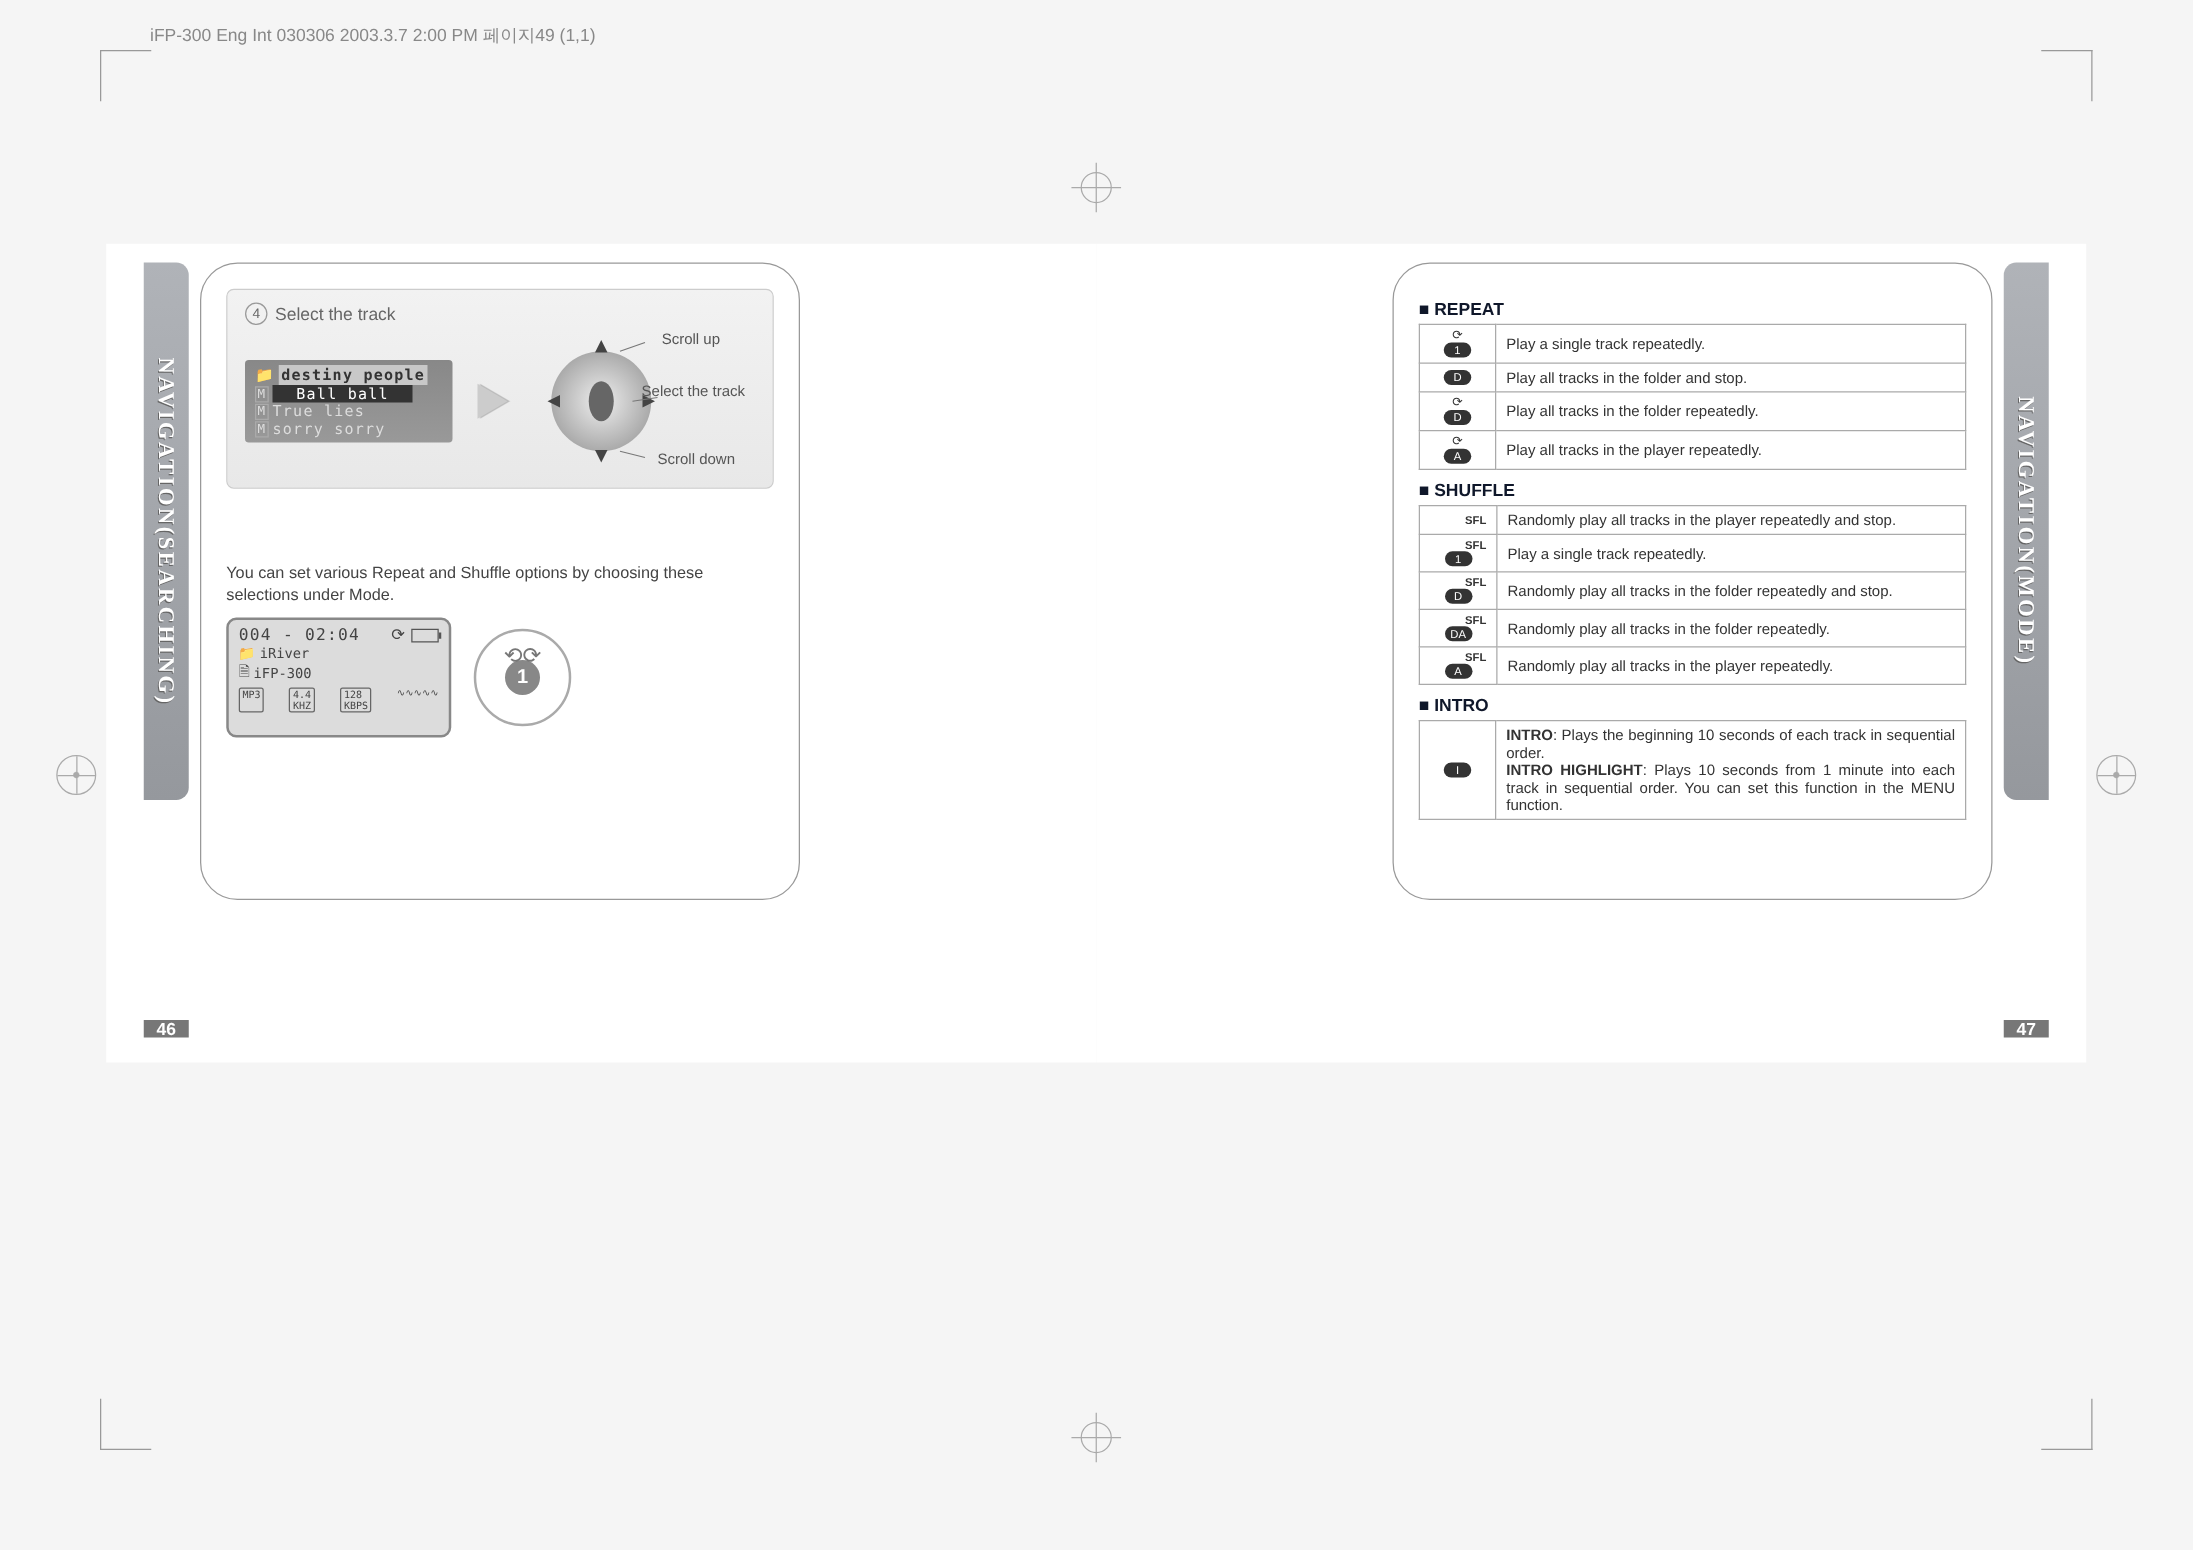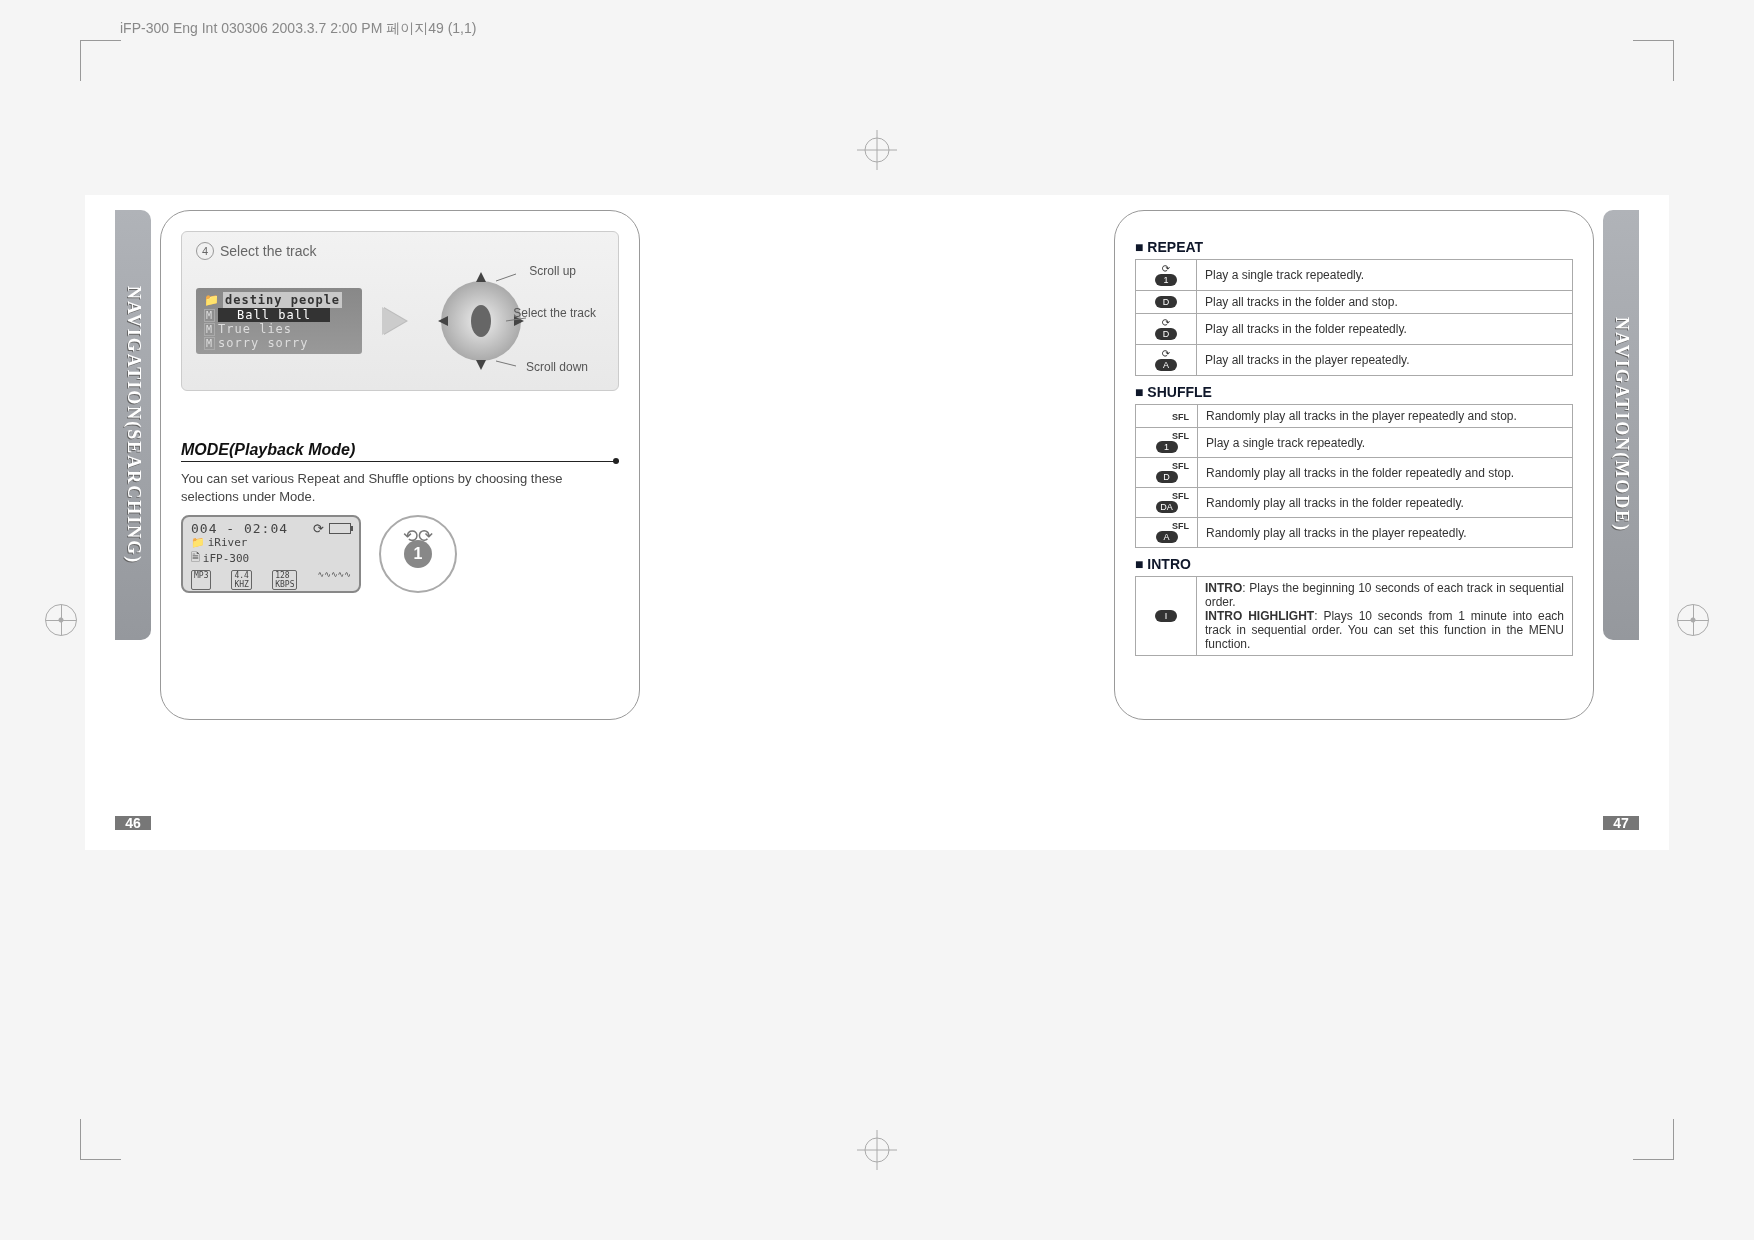--- a/index.html
+++ b/index.html
@@ -184,21 +184,21 @@
   padding-bottom: 2px;
   margin-bottom: 4px;
   position: relative;
 }
 .section-hdr .dot { position: absolute; right: 0; bottom: -3px; width: 6px; height: 6px; border-radius: 50%; background: #222; }
 .body-text { font-size: 13px; color: #444; margin: 8px 0; line-height: 1.35; }
 
 .player-row { display: flex; gap: 18px; align-items: center; margin-top: 10px; }
 .lcd {
   width: 180px;
-  height: 78px;
+  height: 96px;
   border: 2px solid #888;
   border-radius: 8px;
   background: #dcdcdc;
   font-family: monospace;
   font-size: 11px;
   color: #444;
   padding: 4px 8px;
   box-sizing: border-box;
   position: relative;
 }
@@ -319,23 +319,20 @@
               </svg>
               <div class="labels up">Scroll up</div>
               <div class="labels sel">Select the track</div>
               <div class="labels down">Scroll down</div>
             </div>
           </div>
         </div>
 
         <div style="height:30px"></div>
 
-        <div class="section-hdr">
-          <span>MODE(Playback Mode)</span><span class="dot"></span>
-        </div>
         <div class="body-text">You can set various Repeat and Shuffle options by choosing these selections under Mode.</div>
 
         <div class="player-row">
           <div class="lcd">
             <div class="topline">
               <span><span>004</span> - <span>02:04</span></span>
               <span style="display:flex;gap:4px;align-items:center;">⟳<span class="batt"></span></span>
             </div>
             <div class="folder-row">📁<span>iRiver</span></div>
             <div class="file-row">🗎<span>iFP-300</span></div>

